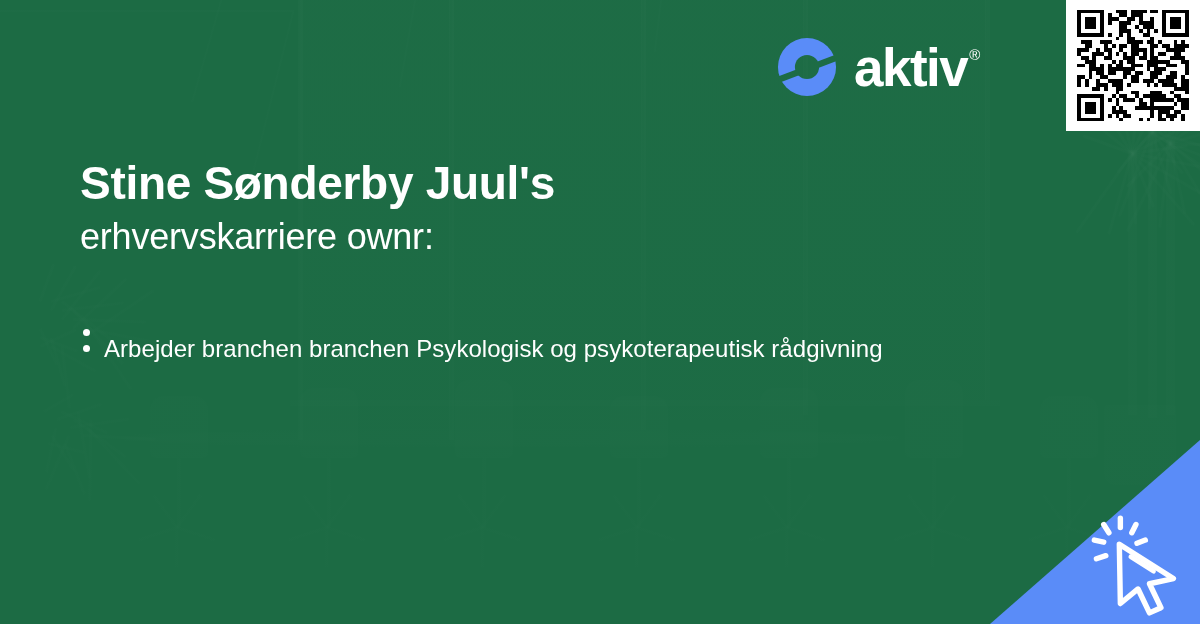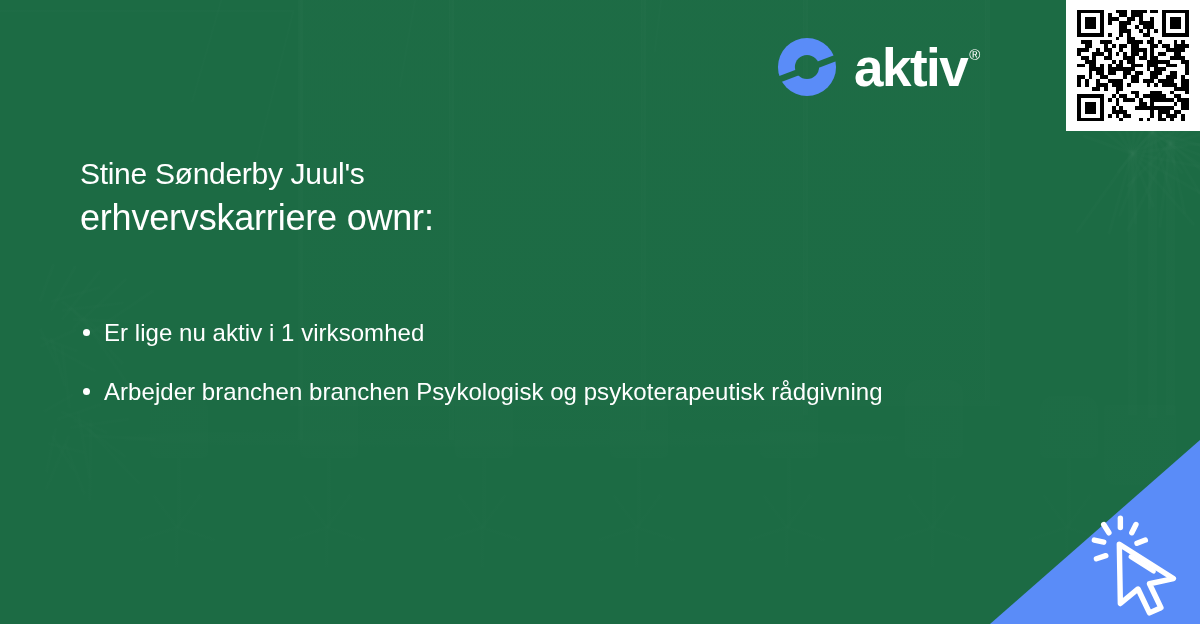--- a/index.html
+++ b/index.html
@@ -179,22 +179,22 @@
 
   
   .headline {
     position: absolute;
     left: 80px;
     top: 156px;
     width: 900px;
     color: #ffffff;
   }
   .headline .line1 {
-    font-size: 30px;
-    font-weight: normal;
+    font-size: 46px;
+    font-weight: bold;
     line-height: 1.18;
     letter-spacing: -0.3px;
     white-space: nowrap;
   }
   .headline .line2 {
     font-size: 36px;
     font-weight: normal;
     line-height: 1.3;
     margin-top: 4px;
     letter-spacing: -0.2px;
@@ -1277,21 +1277,21 @@
       <span class="reg">®</span>
     </span>
   </div>
 
   <div class="headline">
     <div class="line1">Stine Sønderby Juul's</div>
     <div class="line2">erhvervskarriere ownr:</div>
   </div>
 
   <ul class="bullets" id="bullets">
-      <li><span class="dot"></span><span>Er lige nu aktiv i 1 virksomhed</span></li>
+      <li><span class="dot"></span></li>
       <li><span class="dot"></span><span>Arbejder branchen branchen Psykologisk og psykoterapeutisk rådgivning</span></li>
     </ul>
 
   <svg class="corner" viewBox="0 0 1200 624">
     <polygon points="1200,440 1200,624 990,624" fill="#5a8cf8"></polygon>
   </svg>
 
   <svg class="cursor-icon" viewBox="0 0 100 100">
     <g stroke="#ffffff" stroke-width="5.2" stroke-linecap="round" fill="none">
       <line x1="34" y1="6" x2="34" y2="15"></line>

